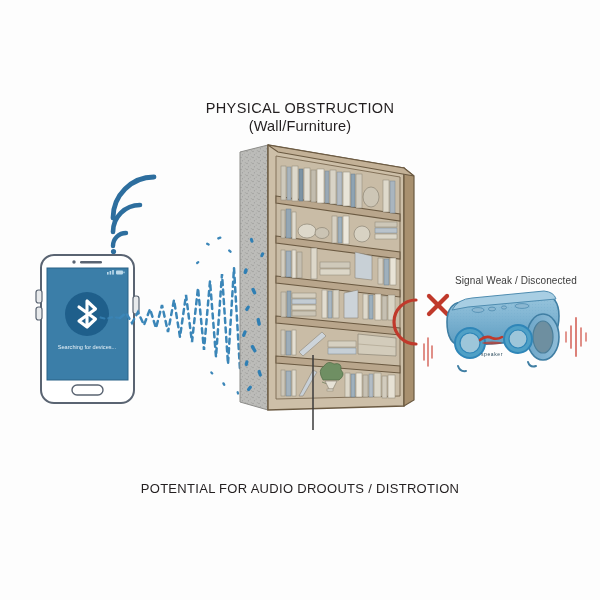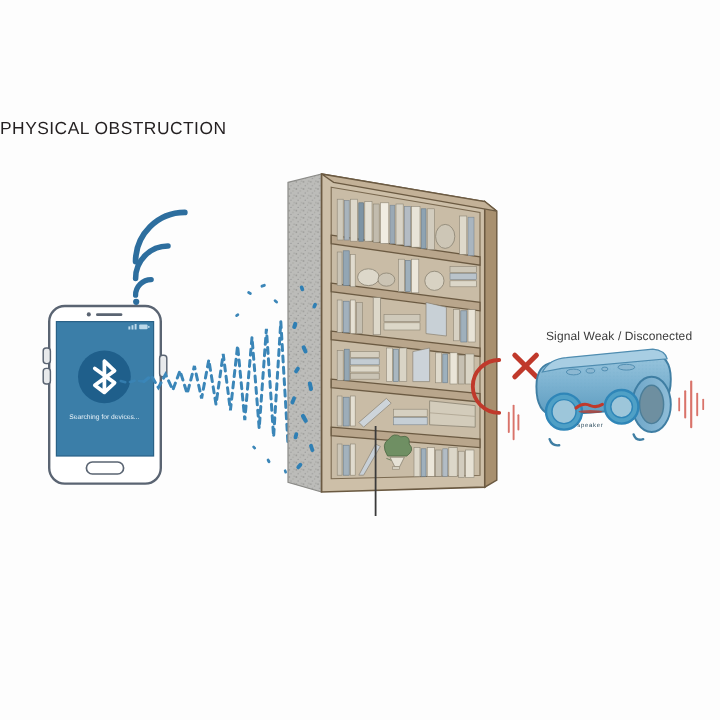--- a/index.html
+++ b/index.html
@@ -4,34 +4,36 @@
 <style>
   html,body{margin:0;padding:0;}
   body{
     width:600px;height:600px;
     background:#fdfdfd;
     font-family:"Liberation Sans", sans-serif;
     overflow:hidden;
     position:relative;
   }
   #stage{position:absolute;left:0;top:0;width:600px;height:600px;}
-  .lbl{position:absolute;color:#231f20;white-space:nowrap;}
+  .lbl{position:absolute;color:#231f20;text-align:center;white-space:nowrap;}
   #title1{left:0;right:0;top:100px;font-size:14.5px;letter-spacing:.4px;}
   #title2{left:0;right:0;top:118px;font-size:14.5px;letter-spacing:.2px;}
   #attlbl{left:0;right:0;top:436px;font-size:12.6px;letter-spacing:.3px;}
   #potlbl{left:0;right:0;top:481px;font-size:13px;letter-spacing:.3px;}
   #weaklbl{left:455px;top:275px;font-size:10px;color:#3a3a3a;letter-spacing:.1px;}
   svg{position:absolute;left:0;top:0;}
 </style>
 </head>
 <body>
 
 <div id="stage">
 
   <div class="lbl" id="title1">PHYSICAL OBSTRUCTION</div>
+  <div class="lbl" id="title2">(Wall/Furniture)</div>
+  <div class="lbl" id="potlbl">POTENTIAL FOR AUDIO DROOUTS / DISTROTION</div>
   <div class="lbl" id="weaklbl">Signal Weak / Disconected</div>
 
   <svg width="600" height="600" viewBox="0 0 600 600">
     <defs>
       <pattern id="speckle" width="6" height="6" patternUnits="userSpaceOnUse">
         <rect width="6" height="6" fill="#bcbcb9"></rect>
         <circle cx="1" cy="1.5" r="0.7" fill="#9a9a97"></circle>
         <circle cx="4.2" cy="3.1" r="0.6" fill="#a8a8a4"></circle>
         <circle cx="2.4" cy="4.8" r="0.5" fill="#909090"></circle>
         <circle cx="5.2" cy="0.8" r="0.45" fill="#8e8e8b"></circle>

